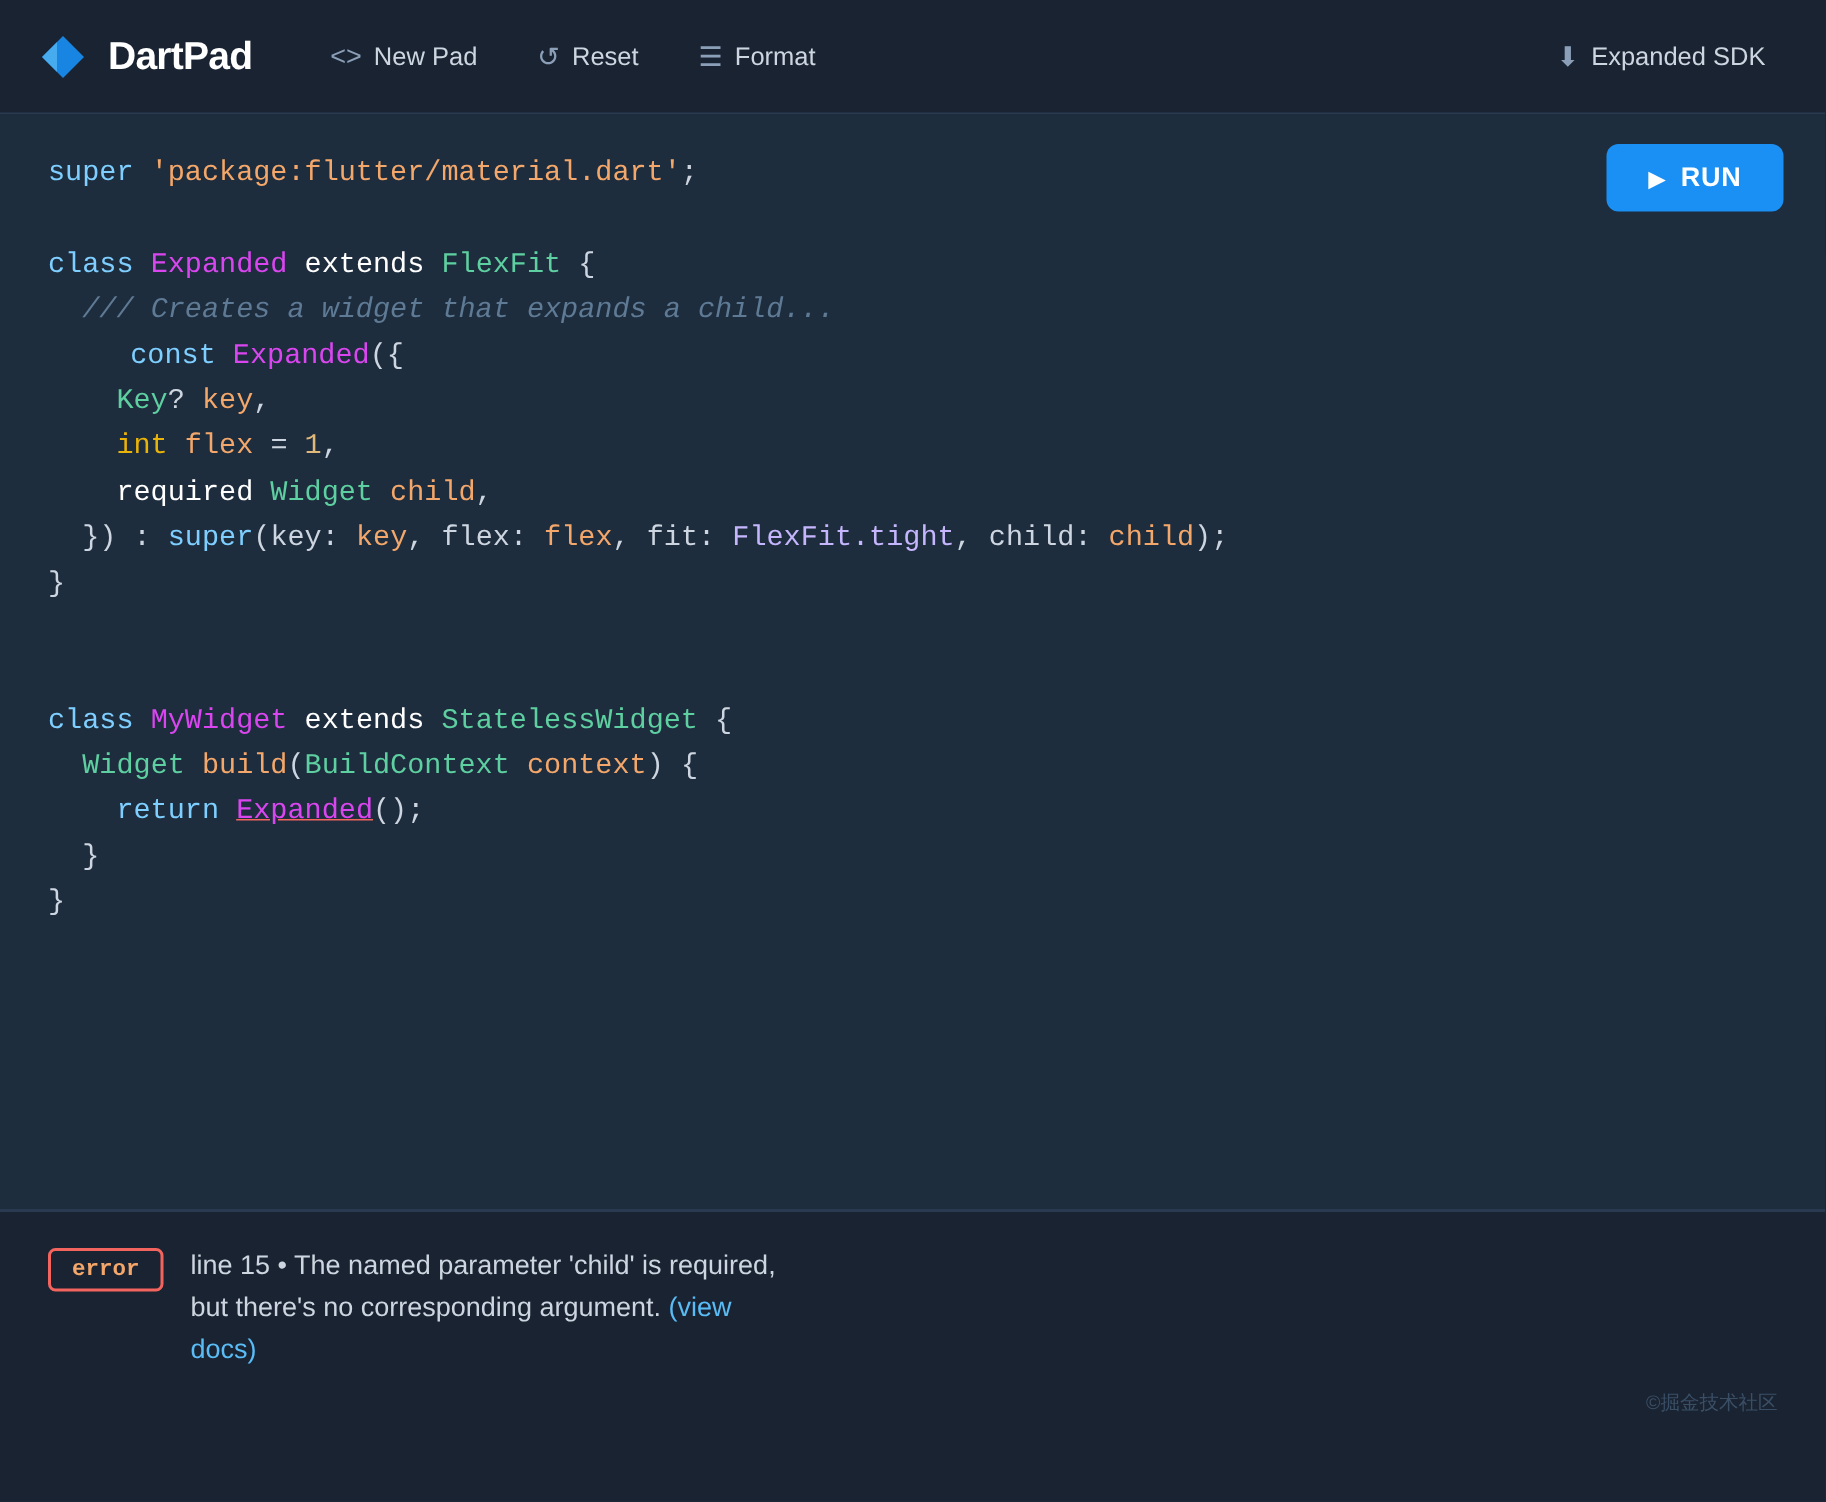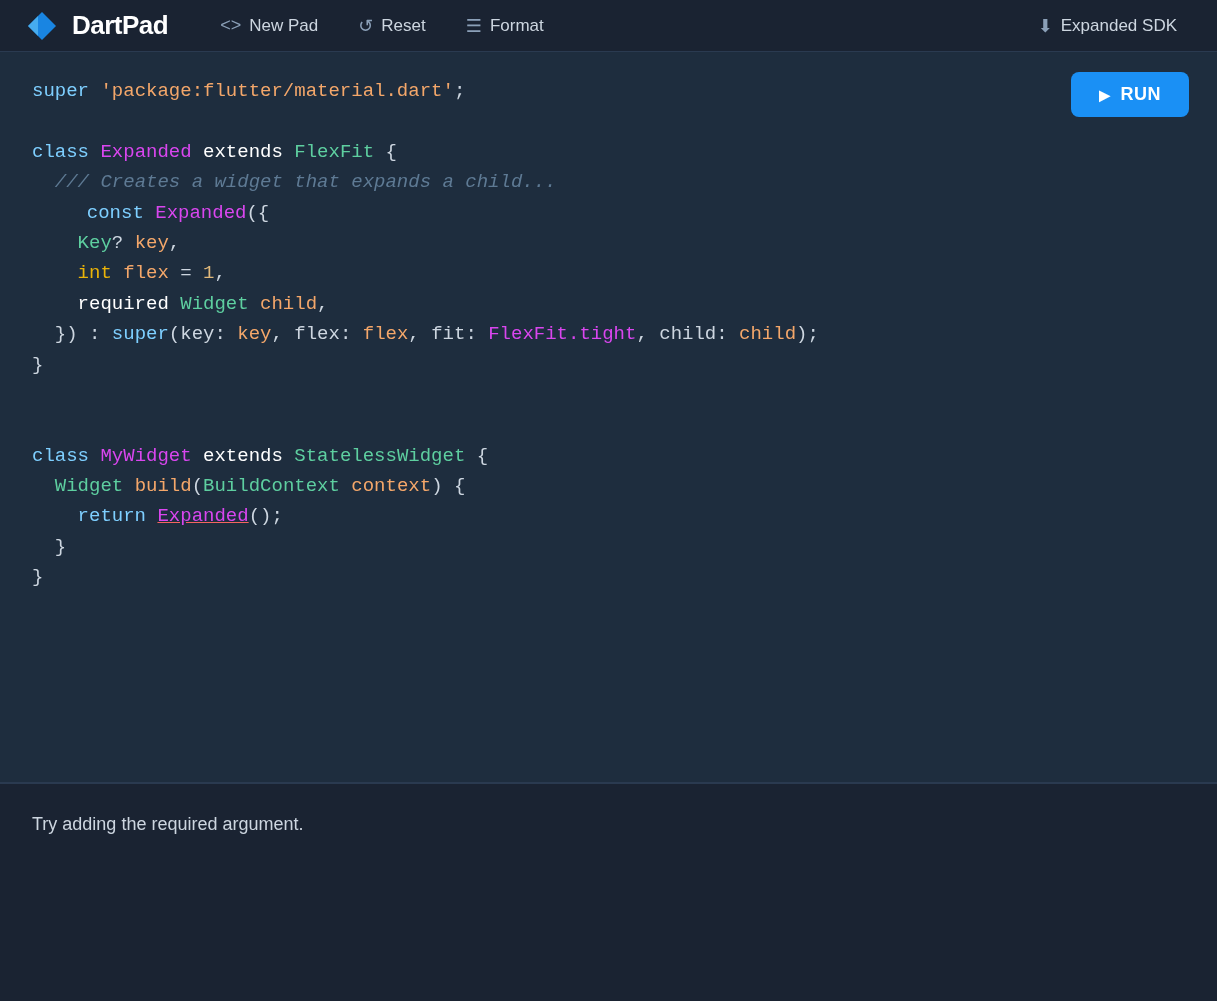--- a/index.html
+++ b/index.html
@@ -9,21 +9,21 @@
       color: #cdd6e0;
       width: 1217px;
       min-height: 1001px;
       overflow-x: hidden;
     }
 
     
     #header {
       background: #1a2332;
       border-bottom: 1px solid #2a3a50;
-      height: 52px;
+      height: 76px;
       display: flex;
       align-items: center;
       padding: 0 24px;
       gap: 0;
     }
     .logo-area {
       display: flex;
       align-items: center;
       gap: 12px;
       margin-right: 32px;
@@ -114,21 +114,21 @@
     .kw-required { color: #ffffff; }
     .type { color: #5ecfa0; }
     .param { color: #f4a76a; }
     .num { color: #e0b87a; }
     .comment { color: #5e7a94; font-style: italic; }
     .kw-return { color: #7ecfff; }
     .underline { text-decoration: underline; text-decoration-color: #f4645f; }
     .plain { color: #cdd6e0; }
     .kw-super { color: #7ecfff; }
     .named-key { color: #cdd6e0; }
-    .value-enum { color: #d946ef; }
+    .value-enum { color: #c4b5fd; }
 
     pre {
       font-family: 'Courier New', 'Lucida Console', monospace;
       font-size: 19px;
       line-height: 1.6;
       white-space: pre;
       color: #cdd6e0;
     }
 
     
@@ -234,16 +234,25 @@
 
 
 <span class="kw-class">class</span> <span class="classname">MyWidget</span> <span class="kw-extends">extends</span> <span class="type">StatelessWidget</span> <span class="plain">{</span>
   <span class="type">Widget</span> <span class="param">build</span><span class="plain">(</span><span class="type">BuildContext</span> <span class="param">context</span><span class="plain">) {</span>
     <span class="kw-return">return</span> <span class="classname underline">Expanded</span><span class="plain">();</span>
   <span class="plain">}</span>
 <span class="plain">}</span></pre>
 </div>
 
 <div id="error-panel">
-  <div class="error-suggestion">
-    <span>Try adding the required argument.</span>
+  <div class="error-row">
+    <span class="error-badge">error</span>
+    <div class="error-text">
+      <span>line 15</span>
+      <span> • </span>
+      <span>The named parameter 'child' is required,</span><br>
+      <span>but there's no corresponding argument.</span>
+      <span> </span>
+      <a class="error-link">(view<br>docs)</a>
+    </div>
   </div>
+  <div class="watermark">©掘金技术社区</div>
 </div>
 
 </body></html>

